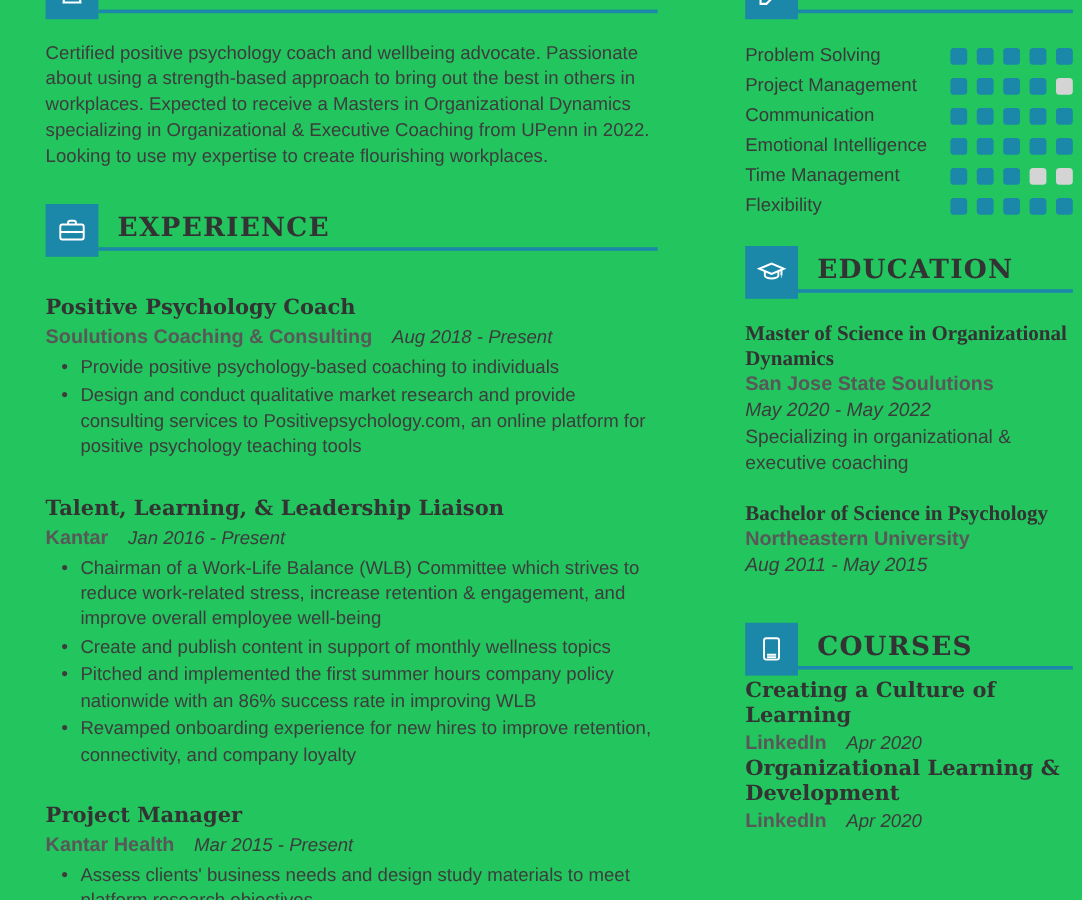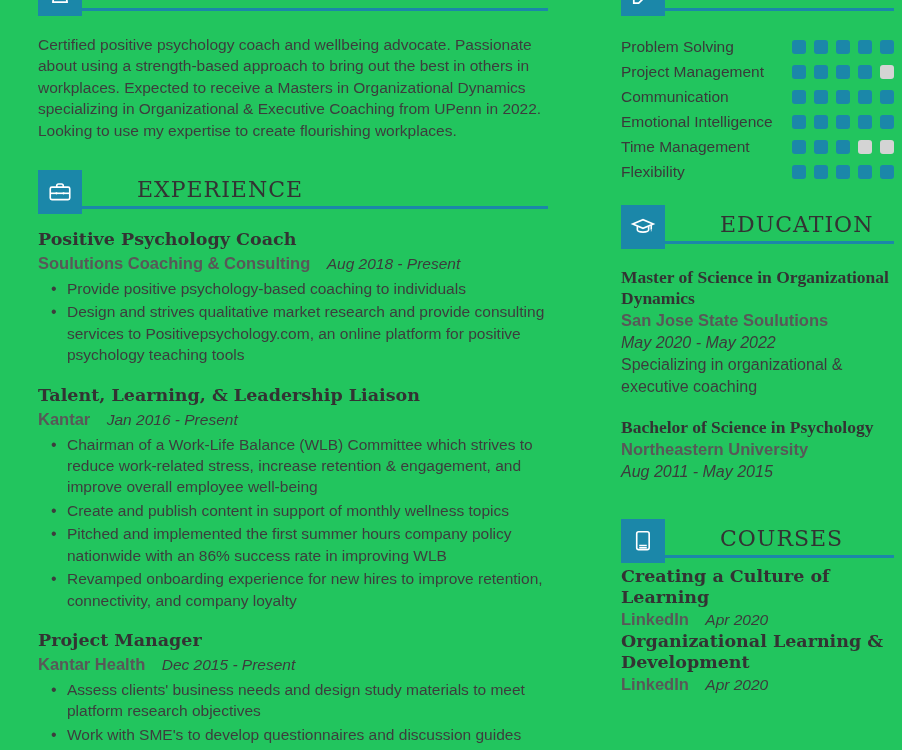--- a/index.html
+++ b/index.html
@@ -14,29 +14,29 @@
   .page{position:relative;width:902px;height:750px;background:#22c55e;overflow:hidden;}
   .col-left{position:absolute;left:38px;top:0;width:510px;}
   .col-right{position:absolute;left:621px;top:0;width:273px;}
 
   
   .sec-header{position:relative;height:47px;}
   .sec-header.cropped{margin-top:-28px;}
   .icon-box{position:absolute;left:0;top:0;width:44px;height:44px;background:var(--accent);
             display:flex;align-items:center;justify-content:center;}
   .sec-rule{position:absolute;left:44px;right:0;top:36px;height:3px;background:var(--accent);}
-  .sec-title{position:absolute;left:60px;top:7px;font-family:"DejaVu Serif",serif;font-weight:normal;
-             font-size:22px;letter-spacing:1px;color:#333;margin-left:39px;}
+  .sec-title{position:absolute;left:60px;top:7px;font-family:"DejaVu Serif",serif;font-weight:bold;
+             font-size:22px;letter-spacing:1px;color:#333;}
 
   
   .summary-text{margin-top:15px;font-size:15.5px;line-height:21.4px;color:#3d3d3d;}
 
   
   .exp-header{margin-top:29px;}
-  .job{margin-top:11px;margin-bottom:18px;}
+  .job{margin-top:29px;margin-bottom:18px;}
   .job:last-child{margin-bottom:0;}
   .job-title{font-family:"DejaVu Serif",serif;font-weight:bold;font-size:17.5px;line-height:23px;color:#333;}
   .job-meta{line-height:24px;margin-bottom:2px;}
   .company{font-weight:bold;font-size:16.5px;color:var(--gray-bold);}
   .dates{font-style:italic;font-size:15.5px;color:#3c3c3c;margin-left:12px;}
   .bullets{list-style:none;margin-top:2px;}
   .bullets li{position:relative;padding-left:29px;font-size:15.5px;line-height:21.4px;margin-bottom:2px;color:#3d3d3d;}
   .bullets li::before{content:"\2022";position:absolute;left:13px;font-size:16px;}
 
   
@@ -106,21 +106,21 @@
       </div>
 
       <div class="job">
         <div class="job-title">Positive Psychology Coach</div>
         <div class="job-meta">
           <span class="company">Soulutions Coaching &amp; Consulting</span>
           <span class="dates">Aug 2018 - Present</span>
         </div>
         <ul class="bullets">
           <li>Provide positive psychology-based coaching to individuals</li>
-          <li>Design and strives qualitative market research and provide consulting services to Positivepsychology.com, an online platform for positive psychology teaching tools</li>
+          <li>Design and conduct qualitative market research and provide consulting services to Positivepsychology.com, an online platform for positive psychology teaching tools</li>
         </ul>
       </div>
 
       <div class="job">
         <div class="job-title">Talent, Learning, &amp; Leadership Liaison</div>
         <div class="job-meta">
           <span class="company">Kantar</span>
           <span class="dates">Jan 2016 - Present</span>
         </div>
         <ul class="bullets">
@@ -128,21 +128,21 @@
           <li>Create and publish content in support of monthly wellness topics</li>
           <li>Pitched and implemented the first summer hours company policy nationwide with an 86% success rate in improving WLB</li>
           <li>Revamped onboarding experience for new hires to improve retention, connectivity, and company loyalty</li>
         </ul>
       </div>
 
       <div class="job">
         <div class="job-title">Project Manager</div>
         <div class="job-meta">
           <span class="company">Kantar Health</span>
-          <span class="dates">Dec 2015 - Present</span>
+          <span class="dates">Mar 2015 - Present</span>
         </div>
         <ul class="bullets">
           <li>Assess clients' business needs and design study materials to meet platform research objectives</li>
           <li>Work with SME's to develop questionnaires and discussion guides</li>
           <li>Evaluate the effectiveness of research materials through surveys and feedback</li>
         </ul>
       </div>
     </section>
   </div>
 

